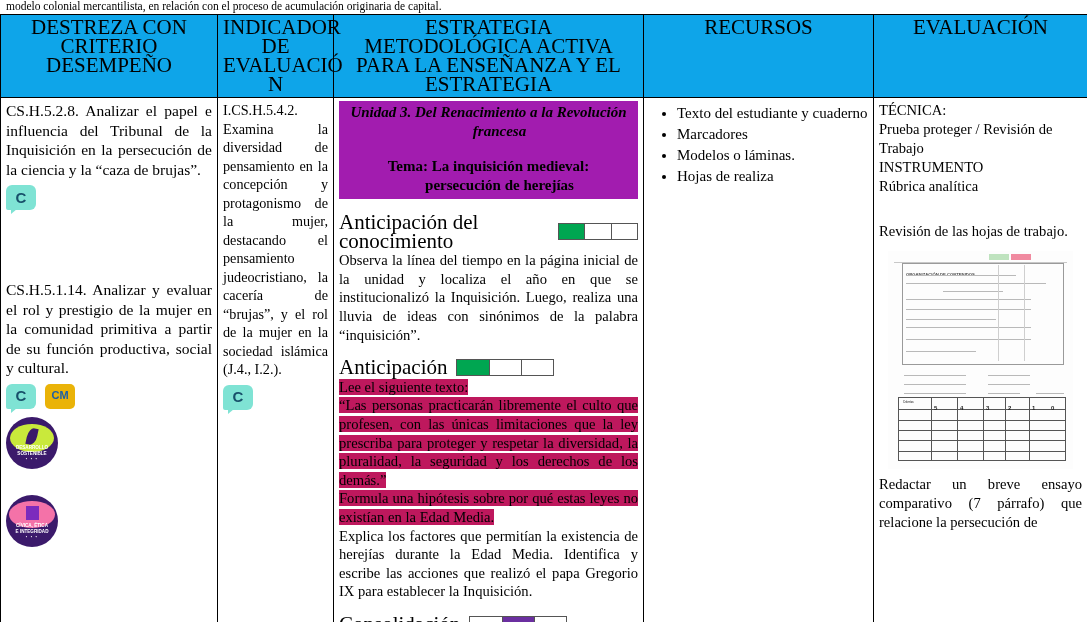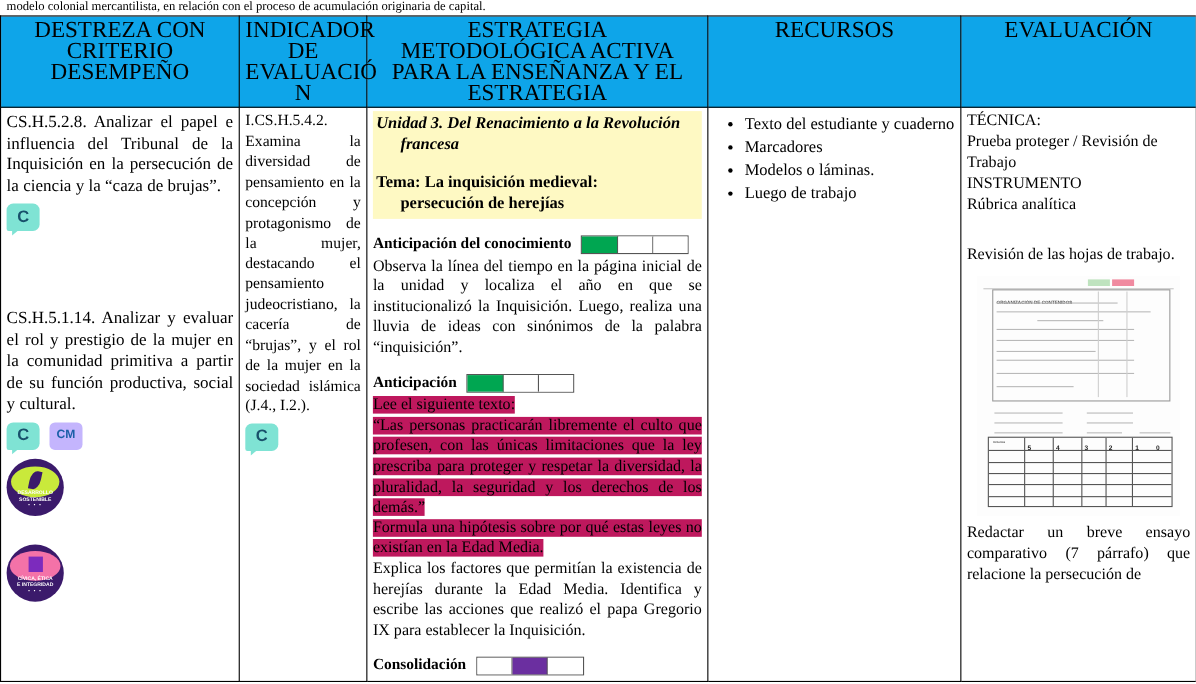--- a/index.html
+++ b/index.html
@@ -64,21 +64,21 @@
   .chip-c {
     width: 30px; height: 25px; background: #7fe3d4; border-radius: 6px 6px 6px 2px;
     position: relative; display: inline-flex; align-items: center; justify-content: center;
     font-family: "Liberation Sans", sans-serif; font-weight: bold; font-size: 15px; color: #18506a;
   }
   .chip-c:after {
     content: ""; position: absolute; left: 5px; bottom: -4px;
     border-left: 6px solid #7fe3d4; border-bottom: 5px solid transparent;
   }
   .chip-cm {
-    width: 30px; height: 25px; background: #c4b5fd; border-radius: 5px;
+    width: 30px; height: 25px; background: #eab308; border-radius: 5px;
     display: inline-flex; align-items: center; justify-content: center;
     font-family: "Liberation Sans", sans-serif; font-weight: bold; font-size: 11px; color: #1b5fa8;
   }
   .round-badge {
     width: 52px; height: 52px; border-radius: 50%;
     display: flex; flex-direction: column; align-items: center; justify-content: flex-end;
     font-family: "Liberation Sans", sans-serif; font-size: 4.6px; font-weight: bold;
     color: #ffffff; text-align: center; line-height: 5.4px; padding-bottom: 7px;
     box-sizing: border-box; position: relative; overflow: hidden;
   }
@@ -94,30 +94,30 @@
     background: #7c2bbd; }
   .rb-label { position: relative; z-index: 2; }
   .rb-dots { position: relative; z-index: 2; font-size: 4px; letter-spacing: 1.2px; }
 
   
   .c2 { font-size: 14.2px; line-height: 18.5px; }
 
   
   .c3 { font-size: 14.6px; line-height: 18.6px; }
   .unit-hl {
-    background: #fef9c3; padding: 2px 3px 4px 3px;
+    background: #a21caf; padding: 2px 3px 4px 3px; text-align: center;
   }
   .unit-title { font-weight: bold; font-style: italic; font-size: 15px; line-height: 19px; }
   .unit-title .ind { display: block; padding-left: 22px; }
   .unit-tema { font-weight: bold; font-size: 15px; line-height: 19px; margin-top: 16px; }
   .unit-tema .ind { display: block; padding-left: 22px; }
   .phase {
     display: flex; align-items: center; gap: 9px; margin-top: 14px; margin-bottom: 1px;
   }
-  .phase-label { font-weight: bold; font-size: 14px; }
+  .phase-label { font-weight: normal; font-size: 21px; }
   .meter { display: flex; border: 1px solid #555; height: 15px; width: 96px; }
   .meter span { flex: 1; border-right: 1px solid #555; background: #fff; }
   .meter span:last-child { border-right: none; }
   .meter span.on-green { background: #00a651; }
   .meter span.on-purple { background: #6b2fa0; }
   .just { text-align: justify; margin: 0; }
   .pinkline { background: #be185d; display: inline; box-decoration-break: clone;
     -webkit-box-decoration-break: clone; }
 
   
@@ -268,21 +268,21 @@
               <span></span>
             </span>
           </div>
         </td>
 
         <td class="c4">
           <ul>
             <li>Texto del estudiante y cuaderno</li>
             <li>Marcadores</li>
             <li>Modelos o láminas.</li>
-            <li>Luego de trabajo</li>
+            <li>Hojas de realiza</li>
           </ul>
         </td>
 
         <td class="c5">
           <div>TÉCNICA:</div>
           <div>Prueba proteger / Revisión de Trabajo</div>
           <div> INSTRUMENTO</div>
           <div>Rúbrica analítica</div>
           <div class="spacer"></div>
           <p class="just">Revisión de las hojas de trabajo.</p>

